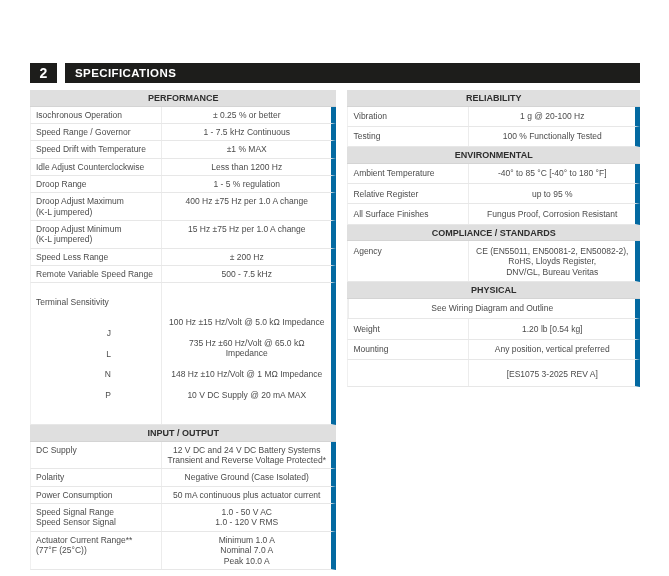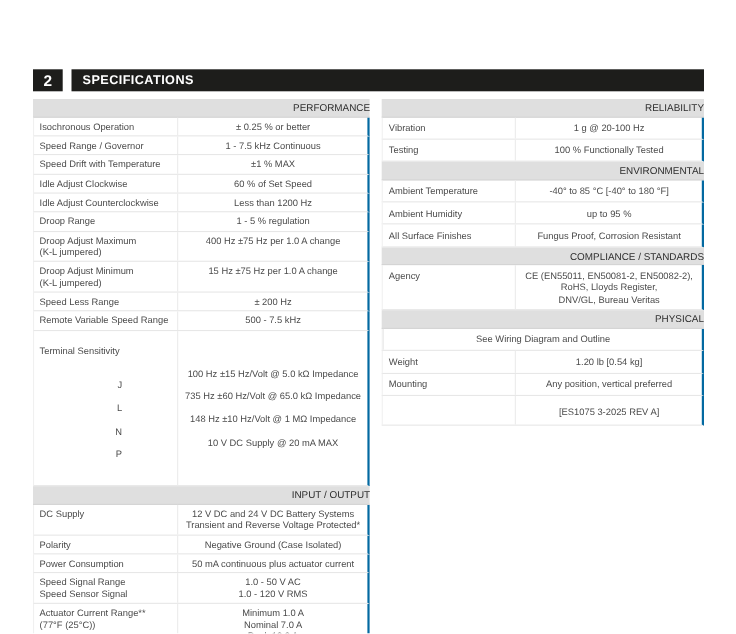--- a/index.html
+++ b/index.html
@@ -22,26 +22,26 @@
     display: flex; align-items: center; padding-left: 10px; box-sizing: border-box;
   }
 
   
   .columns { position: absolute; left: 30px; top: 90px; width: 610px; display: flex; gap: 11px; align-items: flex-start; }
   .col { background: #fff; }
   .col.left  { width: 307px; }
   .col.right { width: 293px; }
 
   .band {
-    background: #dfdfdf; color: #2e2e2e; font-weight: normal;
-    text-align: right; font-size: 9px; padding: 3px 0 2.5px 0;
+    background: #dfdfdf; color: #2e2e2e; font-weight: bold;
+    text-align: center; font-size: 9px; padding: 3px 0 2.5px 0;
     border-bottom: 1px solid #d4d4d4;
   }
 
-  .row { display: flex; border-bottom: 1px solid #e7e7e7; border-left: 1px solid #f0f0f0; border-right: 2px solid #0369a1; }
+  .row { display: flex; border-bottom: 1px solid #e7e7e7; border-left: 1px solid #f0f0f0; border-right: 5px solid #0369a1; }
   .cell {
     font-size: 8.5px; line-height: 1.22; color: #4b4b4b;
     padding: 3px 5px; box-sizing: border-box; white-space: pre-line;
   }
   .cell.label { width: 130px; flex: none; }
   .cell.value { flex: 1; text-align: center; border-left: 1px solid #ececec; }
 
   .right .cell { padding: 4.5px 5px; }
   .right .cell.label { width: 120px; }
 
@@ -73,24 +73,20 @@
         <div class="cell label">Isochronous Operation</div>
         <div class="cell value">± 0.25 % or better</div>
       </div>
       <div class="row">
         <div class="cell label">Speed Range / Governor</div>
         <div class="cell value">1 - 7.5 kHz Continuous</div>
       </div>
       <div class="row">
         <div class="cell label">Speed Drift with Temperature</div>
         <div class="cell value">±1 % MAX</div>
-      </div>
-      <div class="row">
-        <div class="cell label">Idle Adjust Clockwise</div>
-        <div class="cell value">60 % of Set Speed</div>
       </div>
       <div class="row">
         <div class="cell label">Idle Adjust Counterclockwise</div>
         <div class="cell value">Less than 1200 Hz</div>
       </div>
       <div class="row">
         <div class="cell label">Droop Range</div>
         <div class="cell value">1 - 5 % regulation</div>
       </div>
       <div class="row">
@@ -173,21 +169,21 @@
         <div class="cell label">Testing</div>
         <div class="cell value">100 % Functionally Tested</div>
       </div>
 
       <div class="band">ENVIRONMENTAL</div>
       <div class="row">
         <div class="cell label">Ambient Temperature</div>
         <div class="cell value">-40° to 85 °C [-40° to 180 °F]</div>
       </div>
       <div class="row">
-        <div class="cell label">Ambient Humidity</div>
+        <div class="cell label">Relative Register</div>
         <div class="cell value">up to 95 %</div>
       </div>
       <div class="row">
         <div class="cell label">All Surface Finishes</div>
         <div class="cell value">Fungus Proof, Corrosion Resistant</div>
       </div>
 
       <div class="band">COMPLIANCE / STANDARDS</div>
       <div class="row">
         <div class="cell label">Agency</div>

